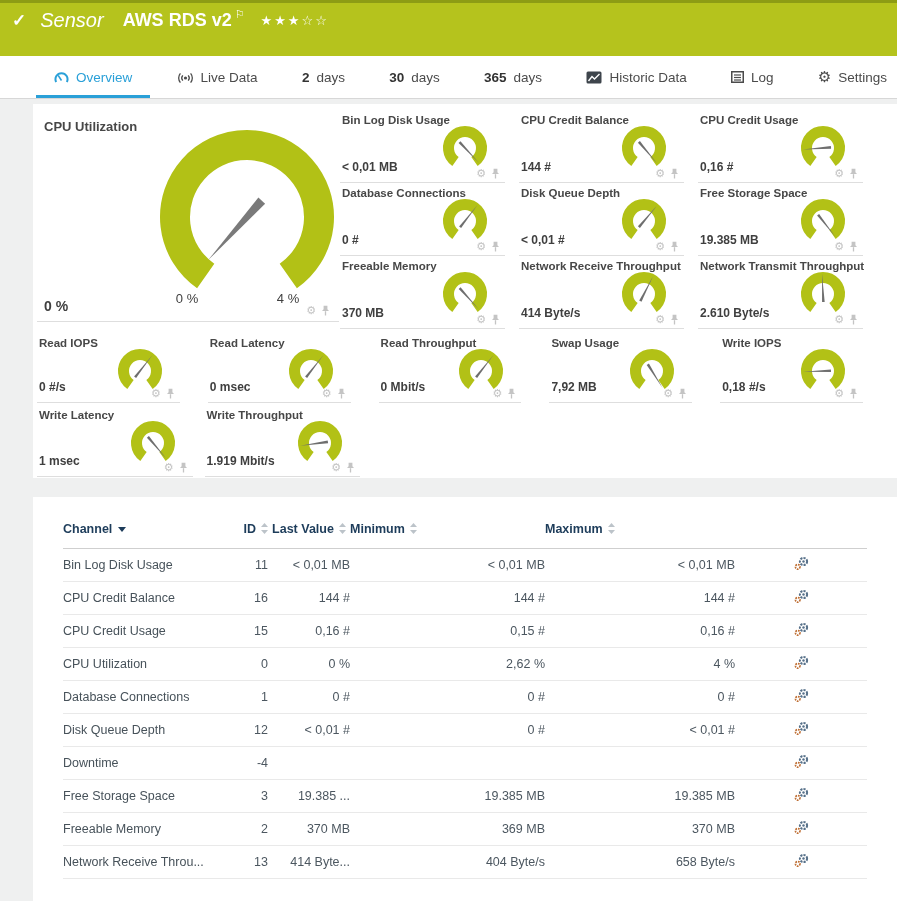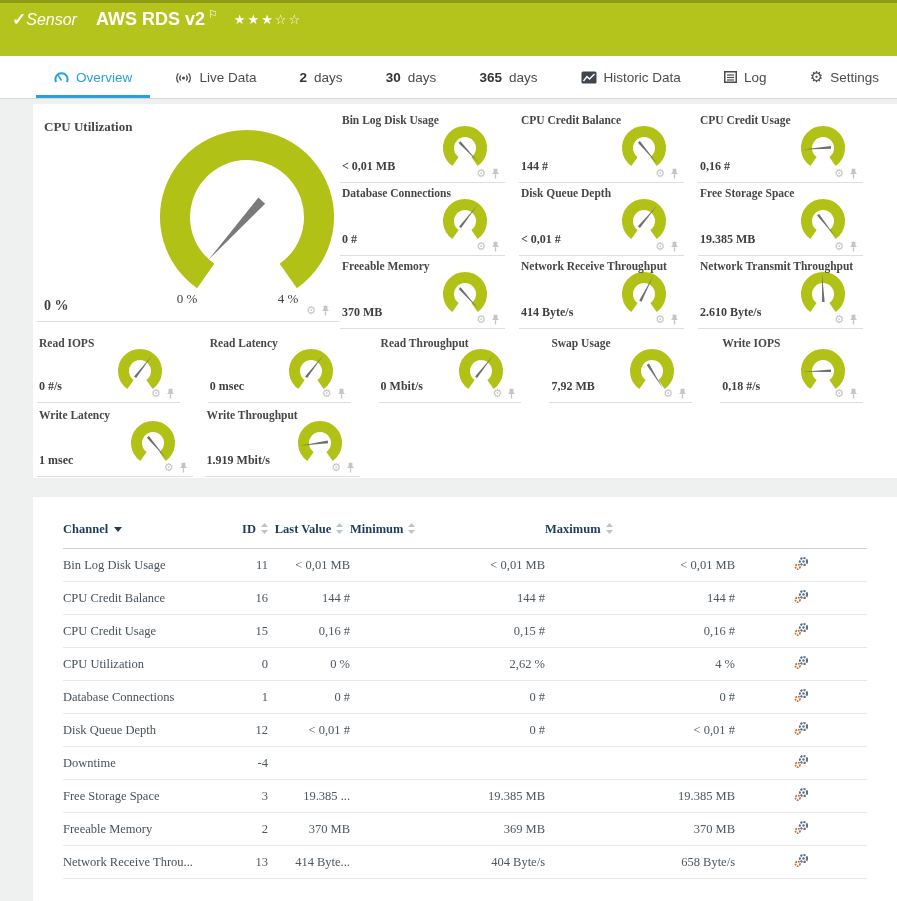--- a/index.html
+++ b/index.html
@@ -3,37 +3,37 @@
 <meta charset="utf-8">
 <style>
 * { margin:0; padding:0; box-sizing:border-box; }
 html,body { width:897px; height:901px; }
 body { background:#eff0f0; font-family:"Liberation Sans",sans-serif; overflow:hidden; position:relative; }
 
 
 .hdr { height:56px; background:#b5c31d; border-top:3px solid #8d9c14; position:relative; color:#fff; }
 .hdr-row { padding:6px 0 0 12px; display:flex; align-items:center; }
 .check { font-size:17px; font-weight:bold; }
-.kind { font-style:italic; font-size:16px; }
+.kind { font-style:italic; font-size:20px; margin-left:14px; }
 .ttl { font-size:18px; font-weight:bold; margin-left:19px; }
 .flag { font-size:11px; align-self:flex-start; margin-left:3px; margin-top:-1px; }
 .stars { font-size:13px; letter-spacing:2px; margin-left:16px; cursor:pointer; }
 .hdr-status { position:absolute; left:55px; top:30px; font-size:12px; font-weight:bold;margin-top:36px; }
 
 
-.tabs { height:43px; background:#fff; border-bottom:1px solid #d7d7d7; display:flex; align-items:stretch; padding:0 12px 0 48px; justify-content:space-between; }
+.tabs { height:43px; background:#fff; border-bottom:1px solid #d7d7d7; display:flex; align-items:stretch; padding:0 4px 0 48px; justify-content:space-between; }
 .tab { display:flex; align-items:center; gap:7px; font-size:13.5px; color:#4b4b4b; position:relative; padding:0 6px; cursor:pointer; white-space:nowrap; }
 .tab .num { font-weight:bold; color:#333; }
 .tab.active { color:#2aa0d8; }
 .tab.active::after { content:""; position:absolute; left:-12px; right:-12px; bottom:0; height:3px; background:#2aa0d8; }
 .tab svg { display:block; }
 .gear-glyph { font-size:15px; line-height:1; }
 
 
-.panel { position:absolute; background:#fff;font-family:Liberation Serif, serif; }
+.panel { position:absolute; background:#fff; }
 #gauges-panel { left:33px; top:104px; width:864px; height:374px; }
 #table-panel  { left:33px; top:497px; width:864px; height:496px; padding:12px 30px 0 30px; overflow:hidden; }
 
 
 .big-tile { position:absolute; left:4px; top:6px; width:302px; height:212px; border-bottom:1px solid #dedede; }
 .bt-title { position:absolute; top:9px; left:7px; font-size:13px; font-weight:bold; color:#474747; }
 .bt-svg { position:absolute; left:115px; top:12px; }
 .bt-scale-min { position:absolute; left:120px; top:181px; width:60px; text-align:center; font-size:13px; color:#3f3f3f; }
 .bt-scale-max { position:absolute; left:221px; top:181px; width:60px; text-align:center; font-size:13px; color:#3f3f3f; }
 .bt-value { position:absolute; left:7px; bottom:7px; font-size:14px; font-weight:bold; color:#3f3f3f; }

